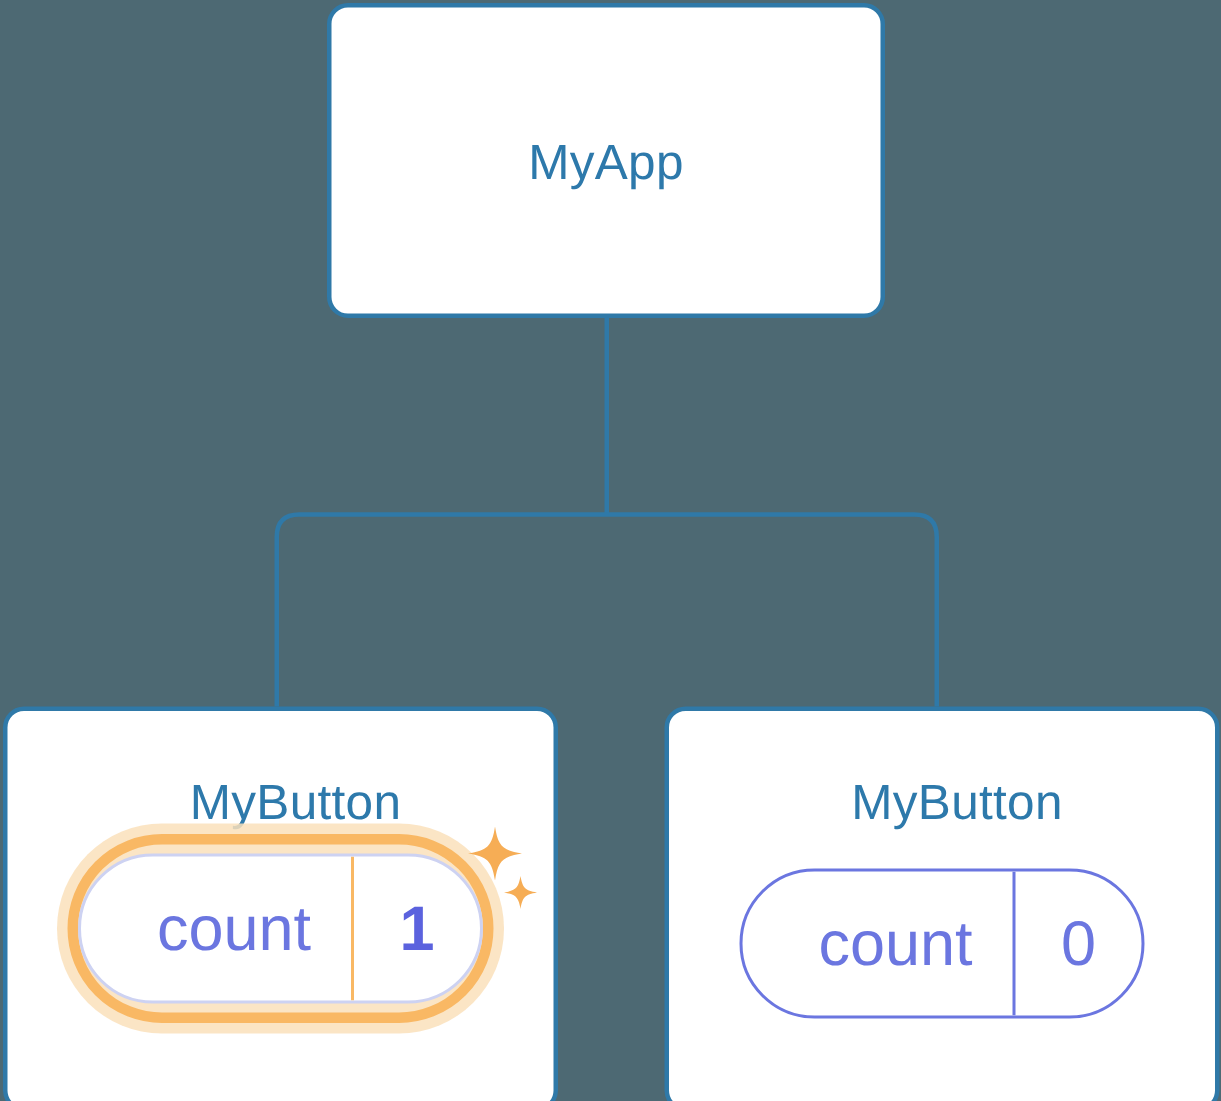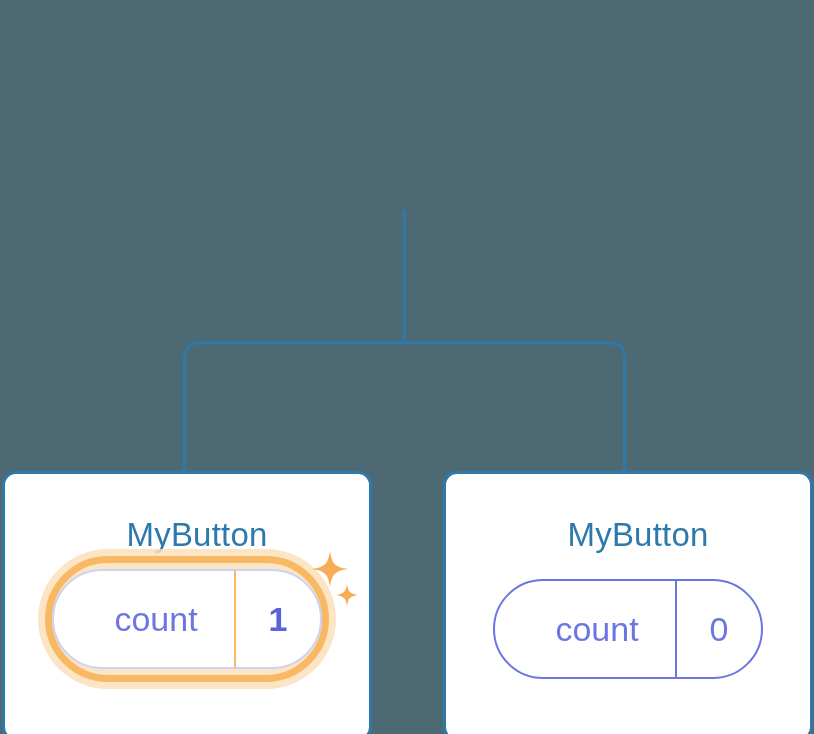--- a/index.html
+++ b/index.html
@@ -98,21 +98,21 @@
     overflow: hidden;
   }
 
   .pill-key,
   .pill-val {
     display: flex;
     align-items: center;
     justify-content: center;
     box-sizing: border-box;
     color: #6b76e0;
-    font-size: 34px;
+    font-size: 42px;
     line-height: 1;
     white-space: nowrap;
   }
   .pill-key {
     width: 180px;
     padding-left: 24px;
   }
   .pill-val {
     width: 86px;
     border-left: 2px solid #6b76e0;
@@ -168,20 +168,23 @@
 </head>
 <body style="background: rgb(77, 105, 115);">
 
 <div id="stage">
 
   <svg id="connectors" viewBox="0 0 814 734" xmlns="http://www.w3.org/2000/svg">
     <path d="M404.5 210 L404.5 343" fill="none" stroke="#2f79a8" stroke-width="3" stroke-linecap="butt"></path>
     <path d="M184.5 471 L184.5 358 Q184.5 343 199.5 343 L609.5 343 Q624.5 343 624.5 358 L624.5 471" fill="none" stroke="#2f79a8" stroke-width="3" stroke-linecap="butt"></path>
   </svg>
 
+  <div class="node" id="node-root">
+    <div class="node-title">MyApp</div>
+  </div>
 
   <div class="node child" id="node-child-left">
     <div class="node-title">MyButton</div>
 
     <div class="pill-wrap highlight">
       <div class="halo"></div>
       <div class="ring"></div>
 
       <div class="pill">
         <div class="pill-key">count</div>

